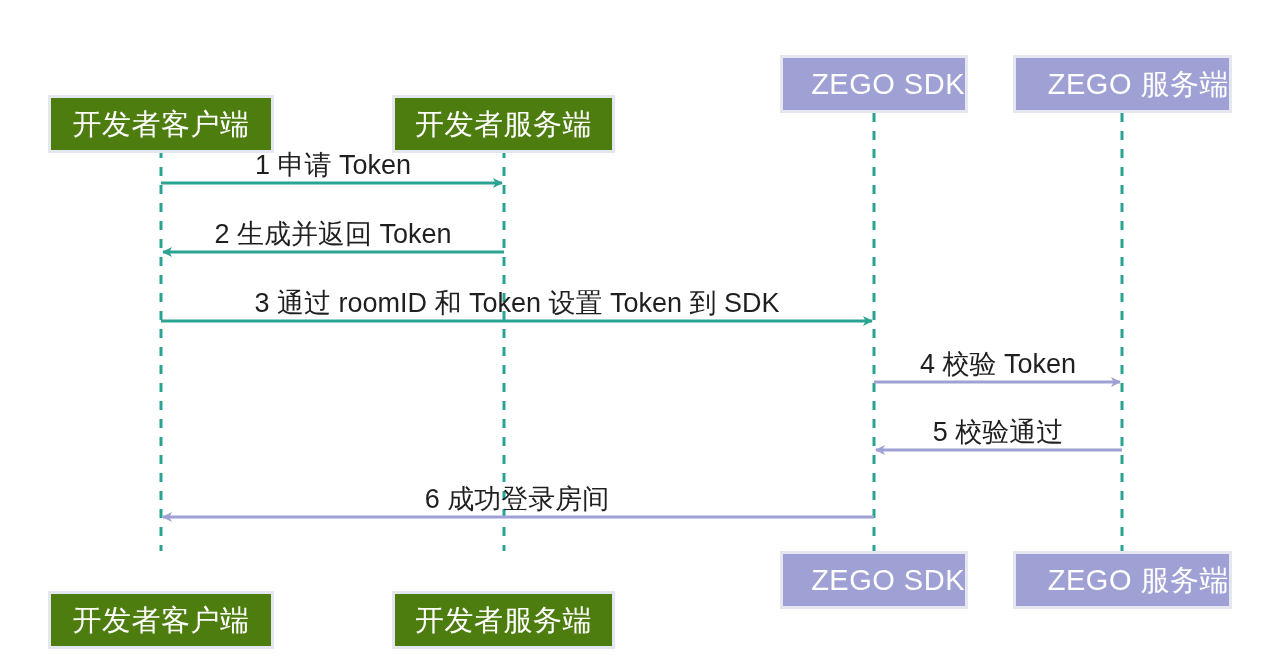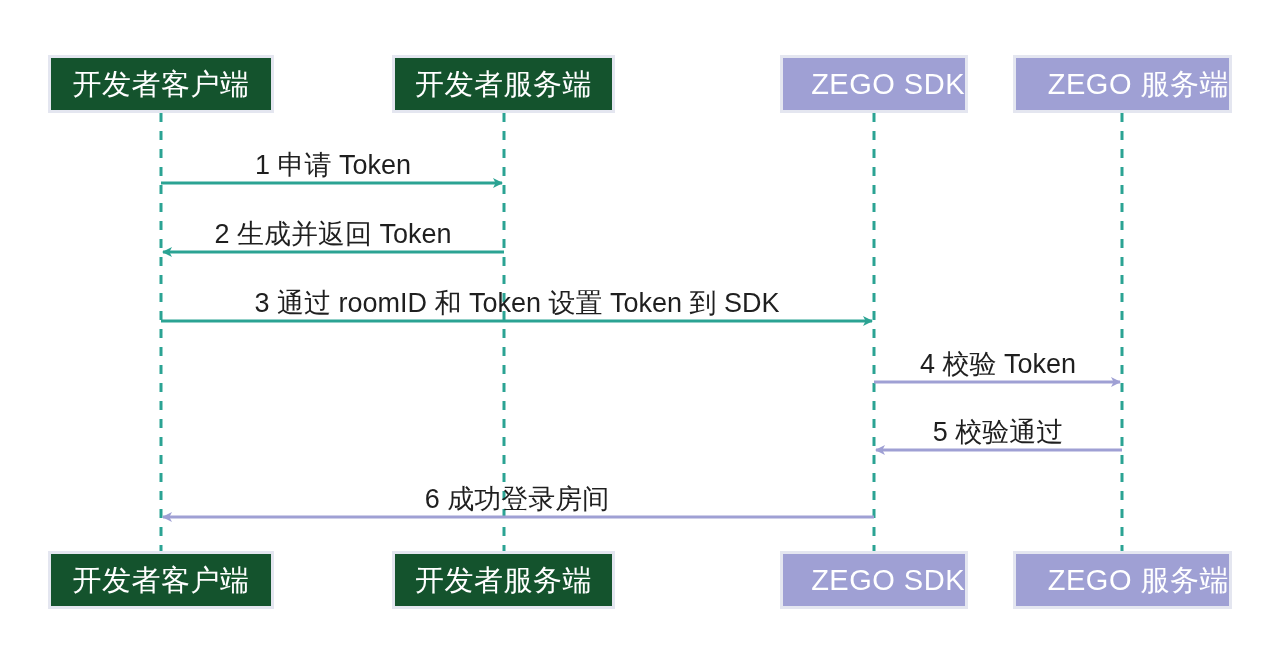--- a/index.html
+++ b/index.html
@@ -33,21 +33,22 @@
     align-items: center;
     justify-content: center;
     color: #ffffff;
     font-size: 29px;
     line-height: 1;
     letter-spacing: 0.5px;
     white-space: nowrap;
     font-family: "Liberation Sans", "DejaVu Sans", sans-serif;
   }
   .participant-box.teal {
-    background: #14532d;
+    background: #4d7c0f;
+    margin-top: 40px;
   }
   .participant-box.purple {
     background: #9fa0d4;
     justify-content: flex-end;
   }
   .msg-label {
     position: absolute;
     font-size: 27px;
     color: #1f1f1f;
     white-space: nowrap;

